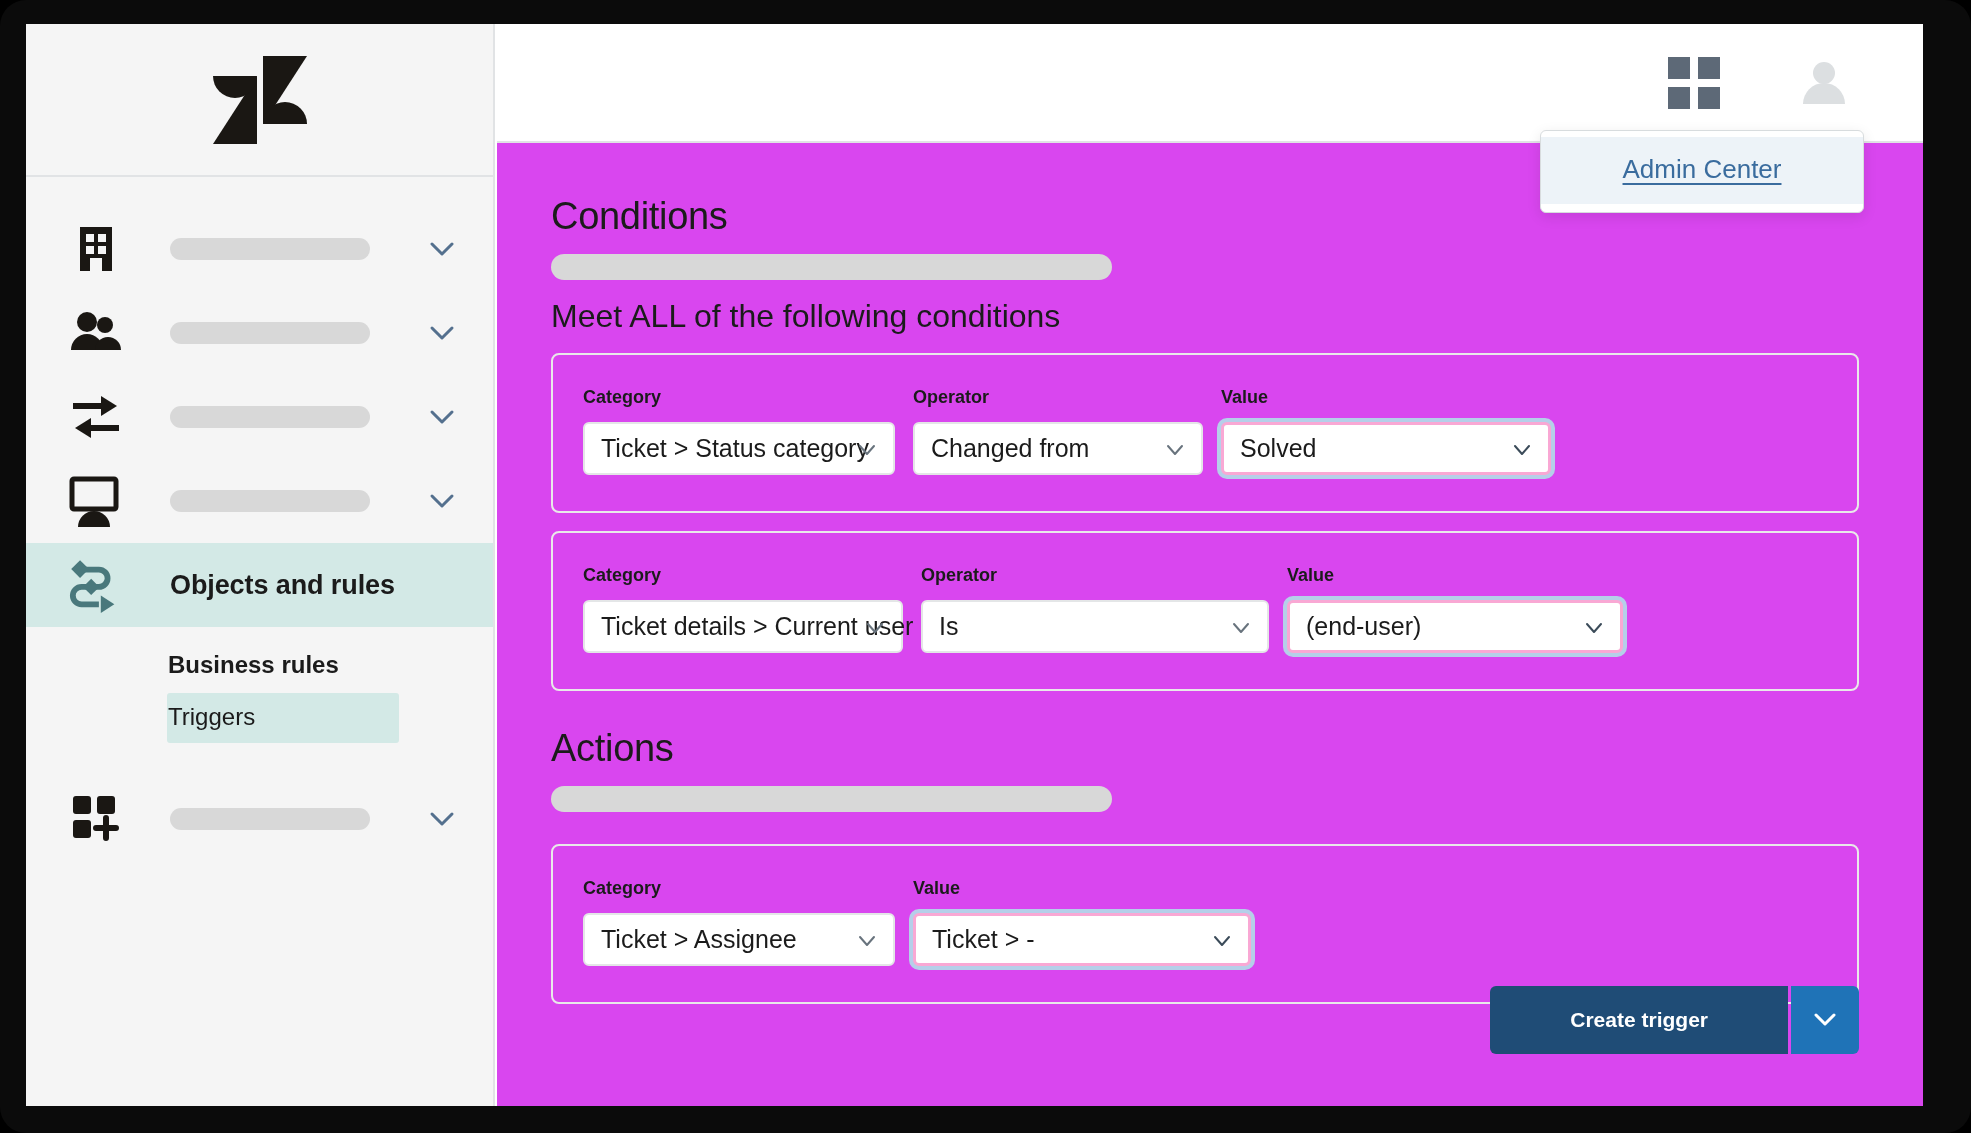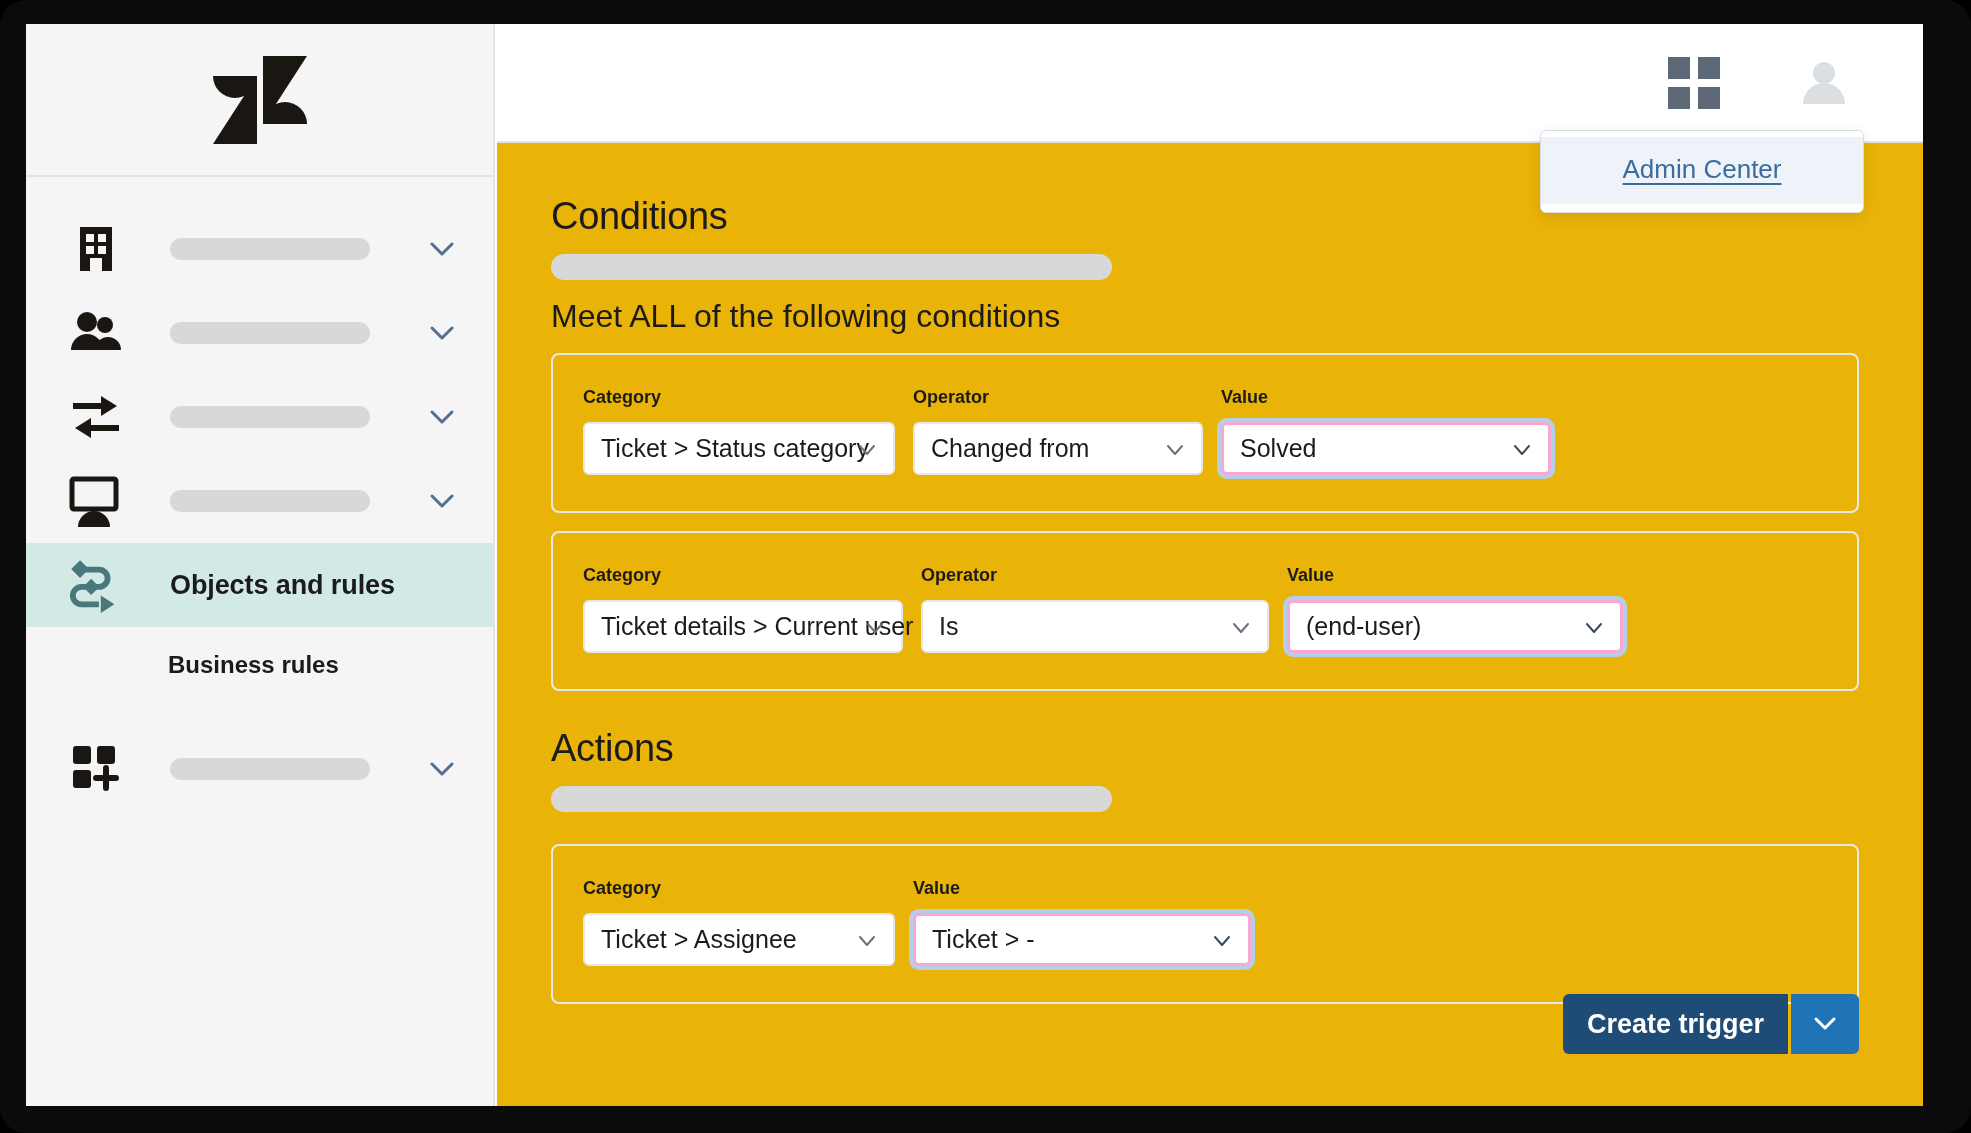--- a/index.html
+++ b/index.html
@@ -96,21 +96,21 @@
     background: #d3e9e6;
     padding: 10px 0 12px 0;
     margin-right: 94px;
     margin-left: -1px;
     border-radius: 3px;
     text-indent: 1px;
   }
   .apps-row { margin-top: 34px; }
 
   
-  #main { position: absolute; left: 471px; top: 0; right: 0; bottom: 0; background:#eab308; }
+  #main { position: absolute; left: 471px; top: 0; right: 0; bottom: 0; background:#d946ef; }
 
   #topbar {
     position: relative;
     height: 119px;
     border-bottom: 2px solid #e1e3e5;
     display: flex; align-items: center; justify-content: flex-end;
     padding-right: 72px;
     background: #ffffff;
   }
   .topbar-icon-btn {
@@ -219,26 +219,26 @@
   
   #footer-bar {
     position: absolute;
     right: 64px; bottom: 52px;
     display: flex;
     align-items: stretch;
   }
   #create-trigger-btn {
     background: #1f4c76;
     color: #ffffff;
-    font-size: 27px;
+    font-size: 21px;
     font-weight: 700;
     border: none;
     border-radius: 6px 0 0 6px;
-    padding: 0 24px;
-    height: 60px;
+    padding: 0 80px;
+    height: 68px;
     display: flex; align-items: center; justify-content: center;
     font-family: "Liberation Sans", sans-serif;
     cursor: pointer;
   }
   #create-trigger-caret {
     background: #1f73b7;
     border: none;
     border-radius: 0 6px 6px 0;
     width: 68px;
     margin-left: 3px;
@@ -342,20 +342,21 @@
               <rect x="6" y="6" width="13" height="13" transform="rotate(45 12.5 12.5)" fill="#49787c"></rect>
               <rect x="18" y="25" width="12" height="12" transform="rotate(45 24 31)" fill="#49787c"></rect>
               <path d="M34 40 L48 49 L34 58 z" fill="#49787c"></path>
             </svg>
           </span>
           <span class="nav-label">Objects and rules</span>
         </div>
 
         <div class="sub-group">
           <div class="sub-heading">Business rules</div>
+          <div class="sub-item">Triggers</div>
         </div>
 
         <div class="nav-row apps-row">
           <span class="nav-icon">
             <svg width="54" height="54" viewBox="0 0 54 54">
               <rect x="4" y="4" width="18" height="18" rx="3" fill="#1a1713"></rect>
               <rect x="28" y="4" width="18" height="18" rx="3" fill="#1a1713"></rect>
               <rect x="4" y="28" width="18" height="18" rx="3" fill="#1a1713"></rect>
               <path d="M37 26 v20 M27 36 h20" stroke="#1a1713" stroke-width="6" stroke-linecap="round"></path>
             </svg>

